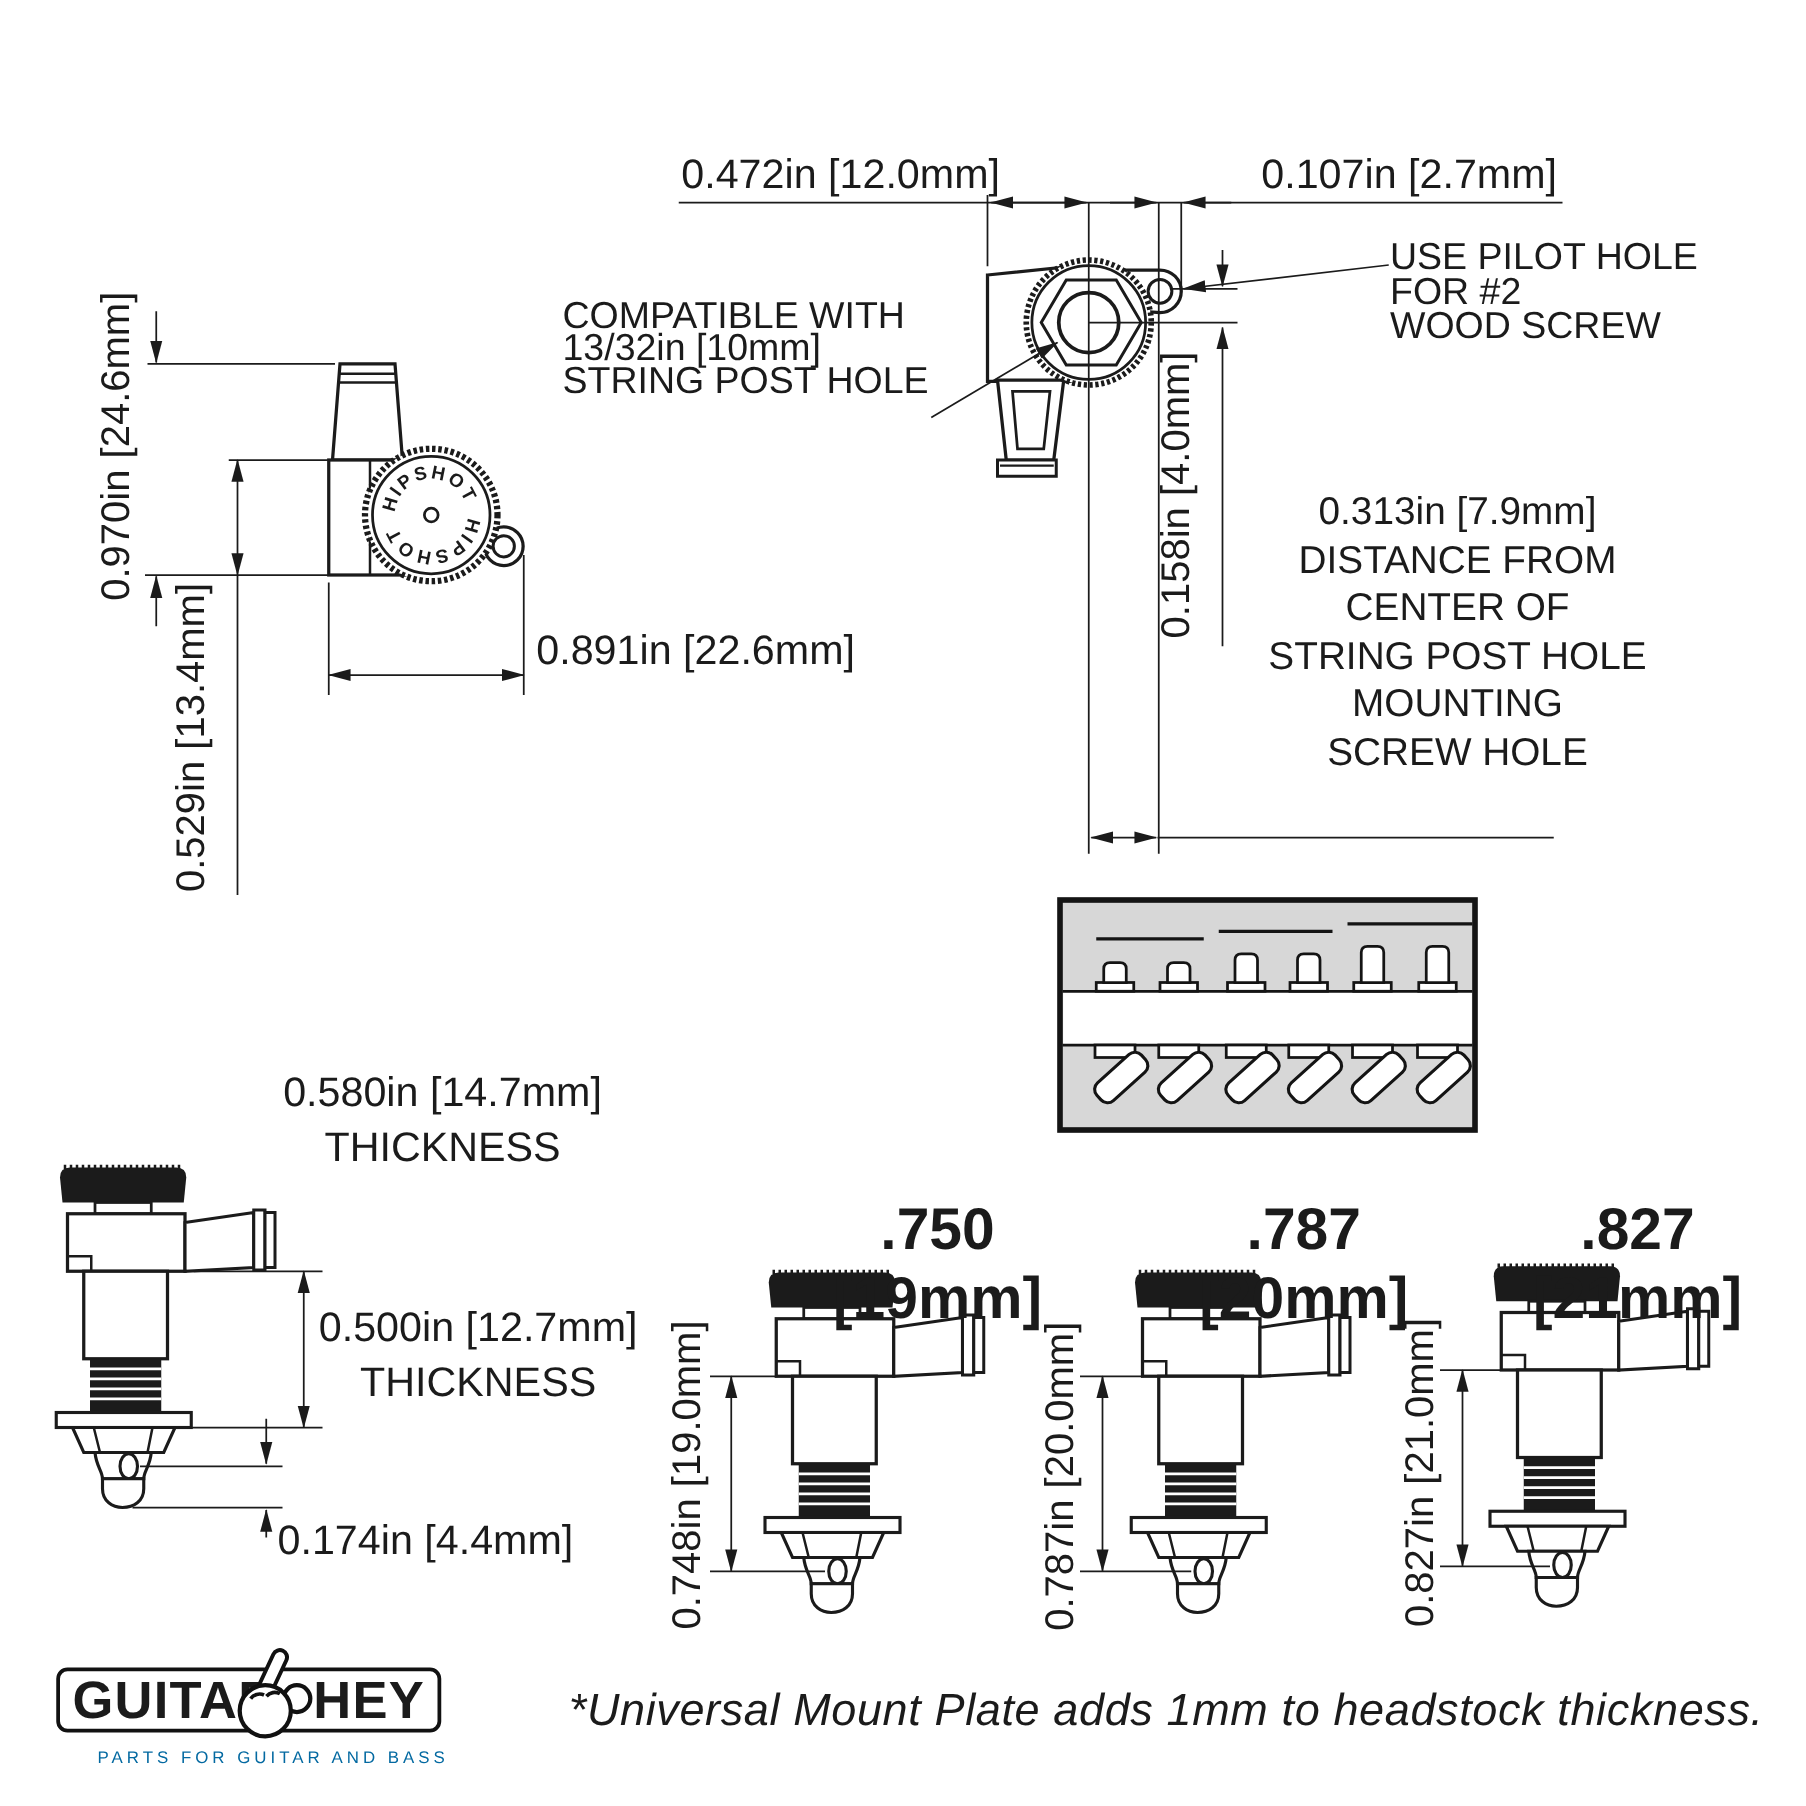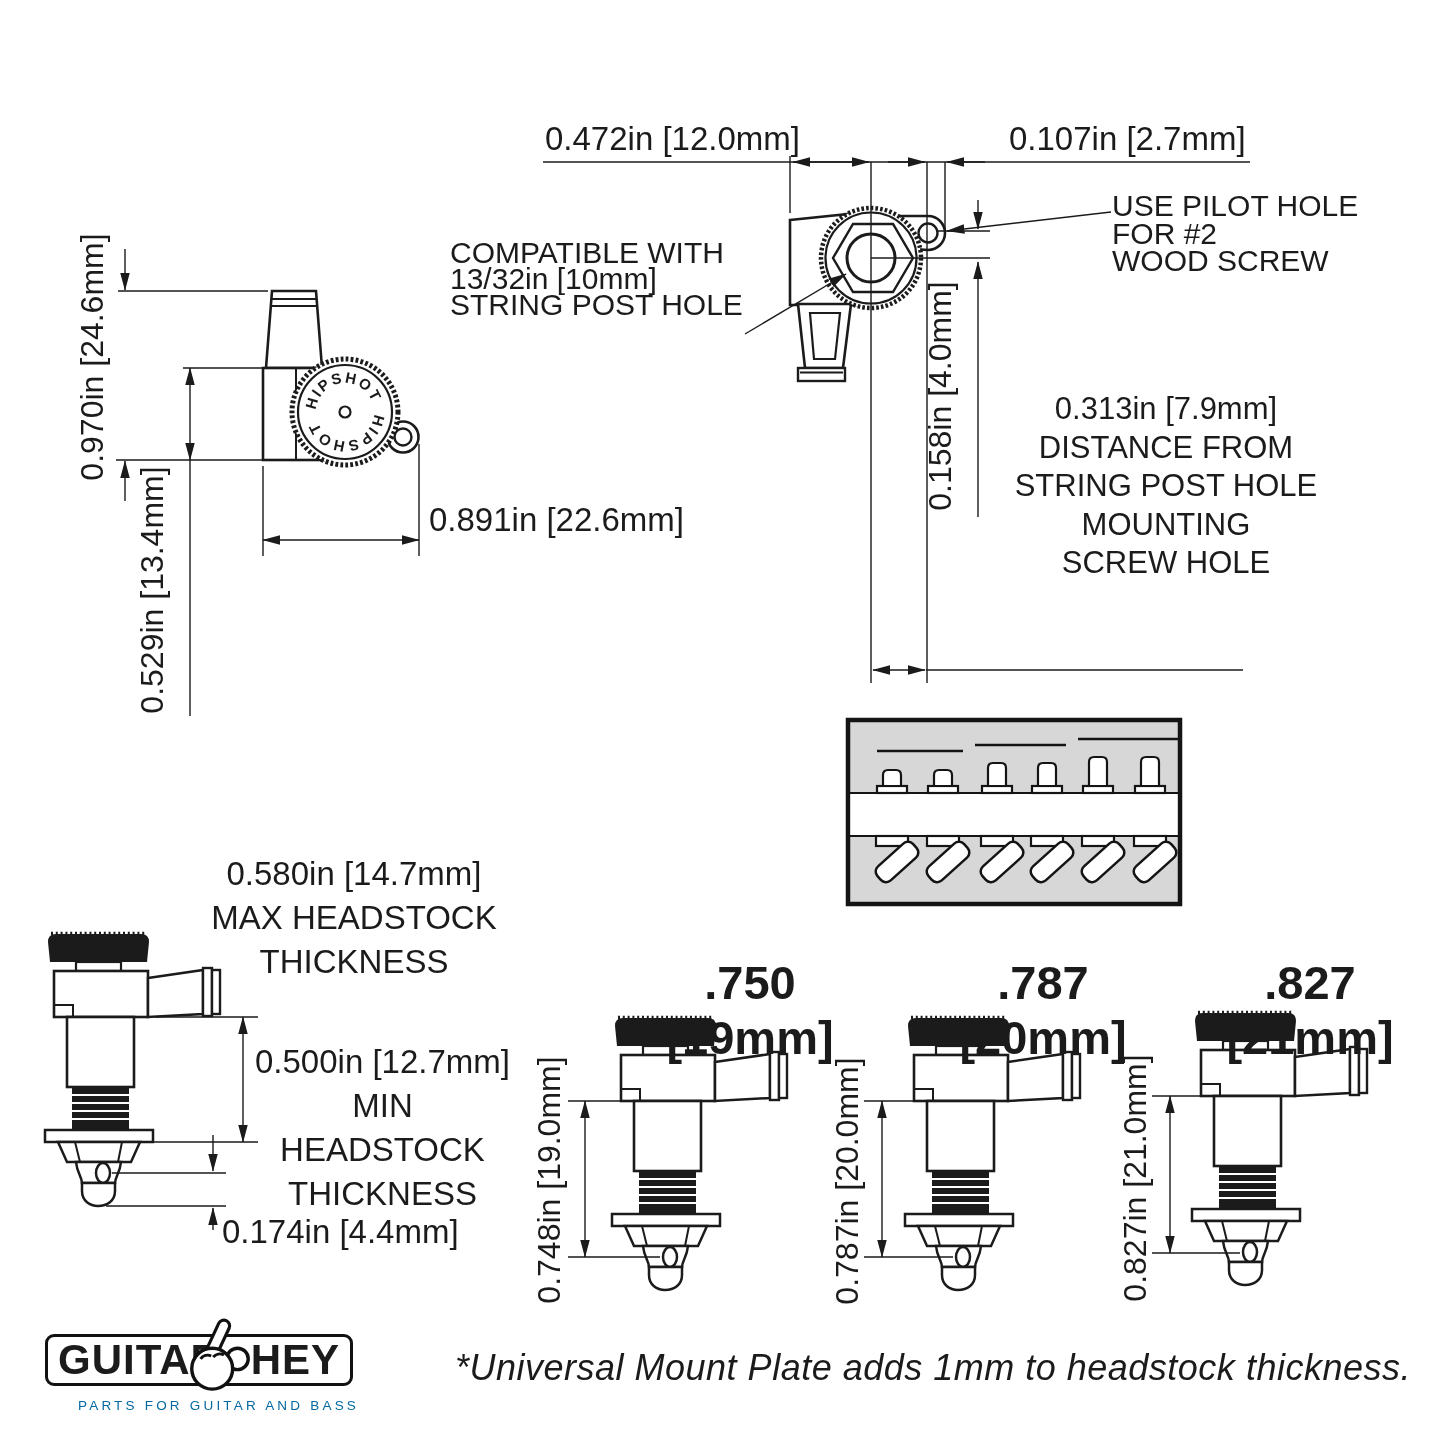--- a/index.html
+++ b/index.html
@@ -200,34 +200,33 @@
 
 <div class="note" style="left:1112px;top:192px;line-height:27.5px;">
   <div>USE PILOT HOLE</div>
   <div>FOR #2</div>
   <div>WOOD SCREW</div>
 </div>
 
 <div class="distance-note">
   <div>0.313in [7.9mm]</div>
   <div>DISTANCE FROM</div>
+  <div>CENTER OF</div>
   <div>STRING POST HOLE</div>
   <div>MOUNTING</div>
   <div>SCREW HOLE</div>
 </div>
 
 <div class="thick-block" style="left:198px;top:852px;width:312px;">
   <div>0.580in [14.7mm]</div>
-  <div>MAX HEADSTOCK</div>
   <div>THICKNESS</div>
 </div>
 
 <div class="thick-block" style="left:250px;top:1040px;width:265px;">
   <div>0.500in [12.7mm]</div>
-  <div>MIN HEADSTOCK</div>
   <div>THICKNESS</div>
 </div>
 
 <div class="variant-label" style="left:625px;top:955px;">.750 [19mm]</div>
 <div class="variant-label" style="left:918px;top:955px;">.787 [20mm]</div>
 <div class="variant-label" style="left:1185px;top:955px;">.827 [21mm]</div>
 
 <div class="footnote">*Universal Mount Plate adds 1mm to headstock thickness.</div>
 
 <div class="logo-box">

